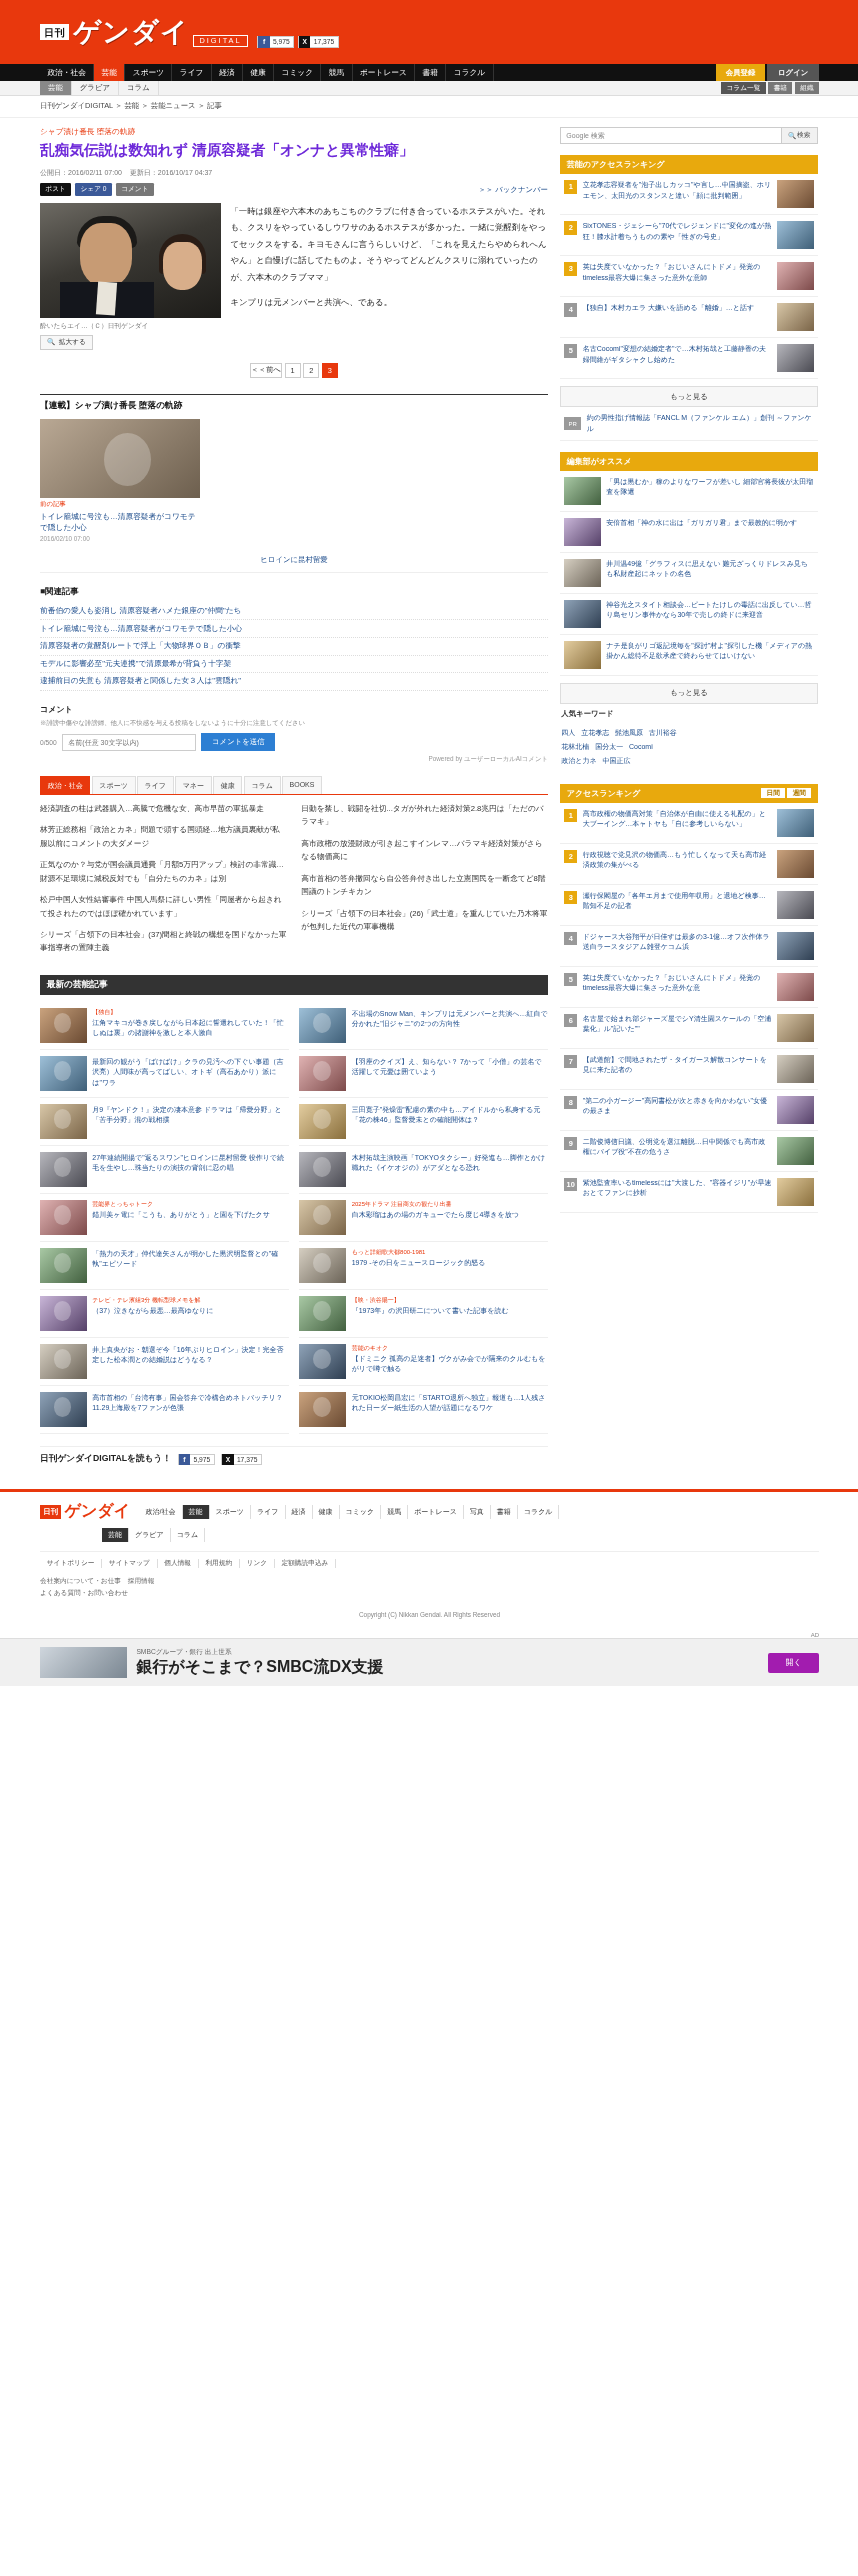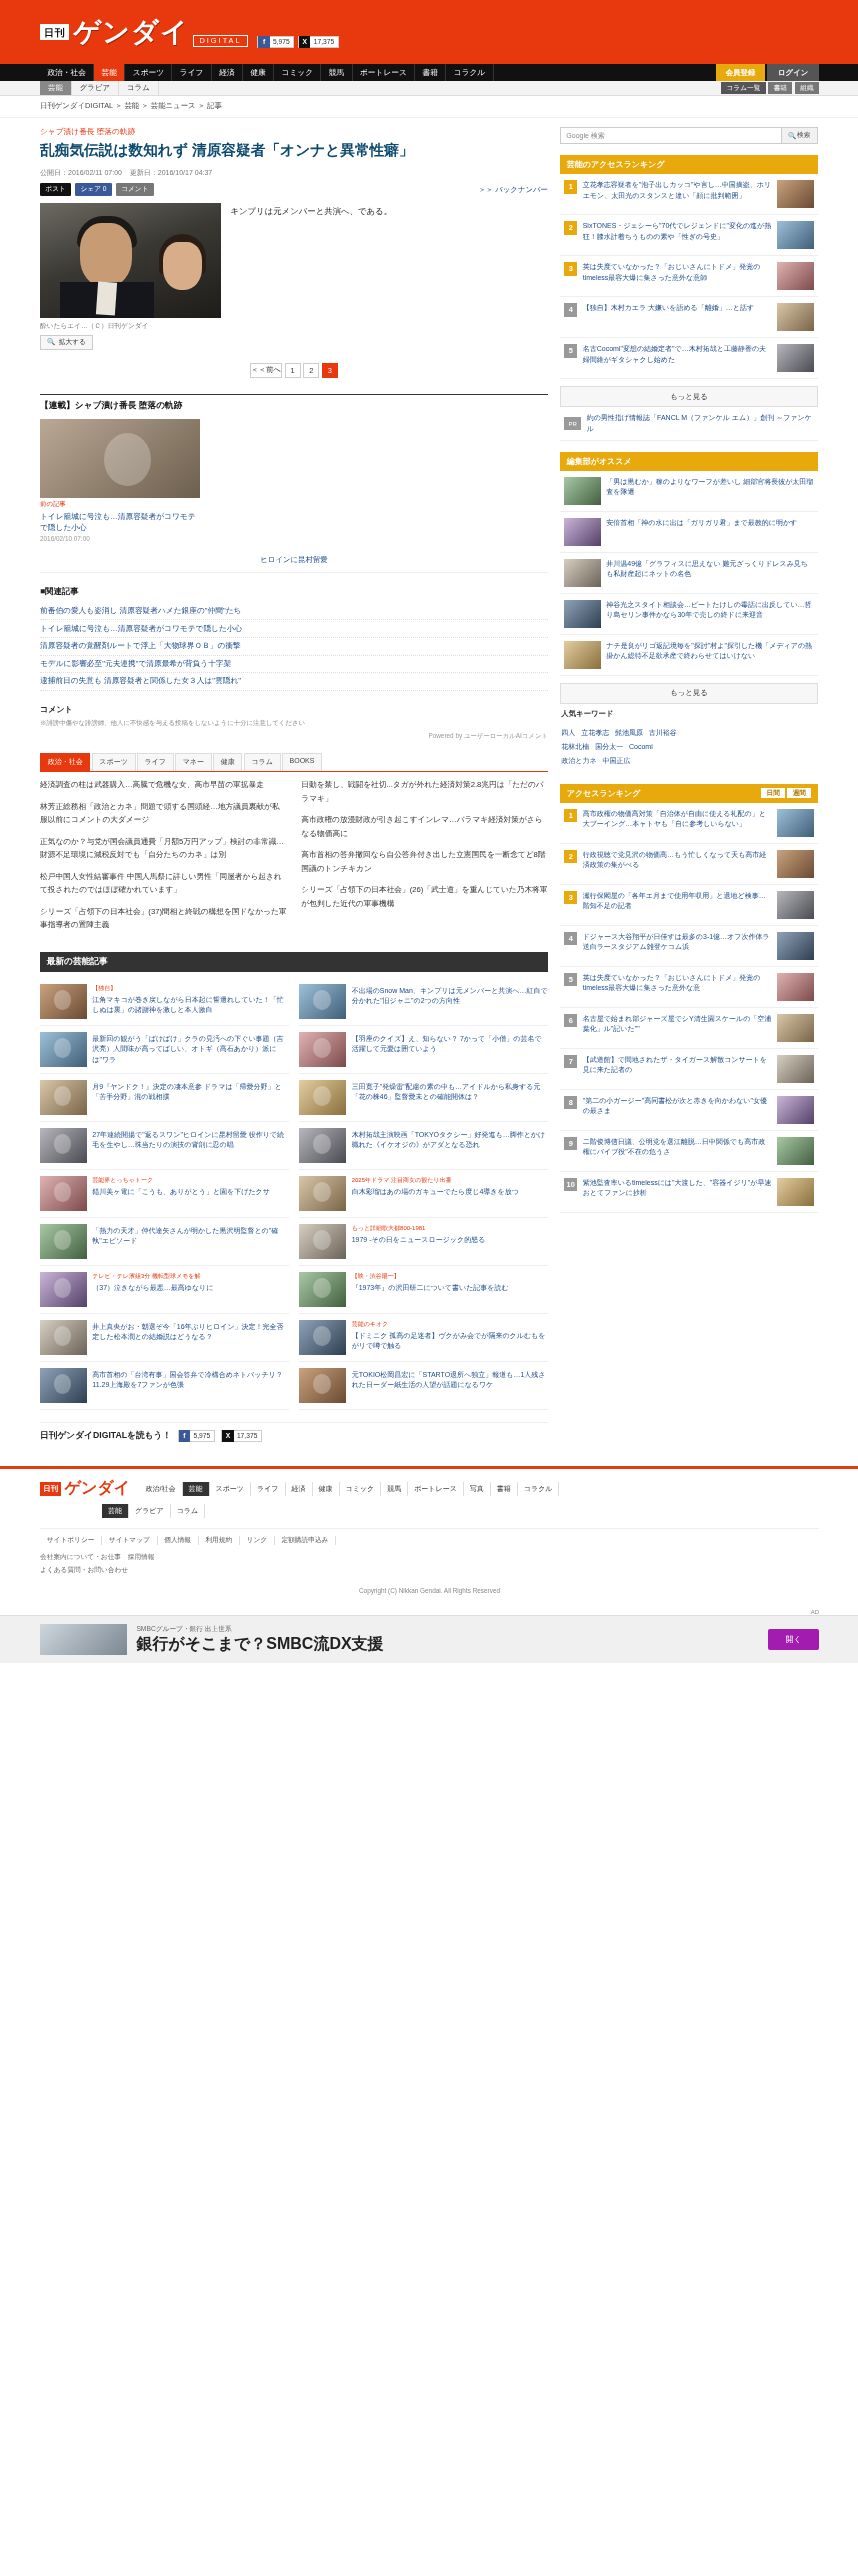--- a/index.html
+++ b/index.html
@@ -74,21 +74,21 @@
   .navsub .right .chip.grey { background:#777; }
 
   .breadcrumb {
     padding:5.3px 40px; font-size:7.4px; color:#444; border-bottom:0.7px solid #eee;
   }
   .cols { display:flex; gap:12px; padding:9.4px 40px 0 40px; align-items:flex-start;}
   .main { width:508px; }
   .side { width:258px; }
 
   .article-kicker { color:#e8380d; font-size:7.7px; margin:0 0 4px; }
-  h1.article-title { font-size:14.7px; margin:0 0 6.7px; line-height:1.35; font-weight:bold; color:#0c4a6e;}
+  h1.article-title { font-size:14.7px; margin:0 0 6.7px; line-height:1.35; font-weight:bold; color:#6d28d9;}
   .dates { font-size:7px; color:#777; margin-bottom:5.3px; }
   .share-row { display:flex; align-items:center; gap:4px; margin-bottom:2px; }
   .sbtn { height:13.4px; display:flex; align-items:center; padding:0 5.3px; font-size:6.7px; color:#fff; border-radius:1.3px;}
   .sbtn.x { background:#111; }
   .sbtn.fb { background:#3b5998; }
   .sbtn.cm { background:#777; }
   .backnum { margin-left:auto; font-size:7.4px; color:#1a4a8a; }
 
   .article-body { display:flex; gap:9.4px; margin-top:6.7px;}
   .photo-col { width:181px; }
@@ -298,20 +298,21 @@
           <div class="hair2"></div>
             <div class="face2"></div>
         </div>
         <div class="photo-cap">酔いたらエイ…（Ｃ）日刊ゲンダイ</div>
         <div class="zoom-btn">
           <span>🔍</span>
           <span>拡大する</span>
         </div>
       </div>
       <div class="text-col">
+        <p>「一時は銀座や六本木のあちこちのクラブに付き合っているホステスがいた。それも、クスリをやっているしウワサのあるホステスが多かった。一緒に覚醒剤をやってセックスをする。キヨモさんに言うらしいけど、「これを見えたらやめられへんやん」と自慢げに話してたものよ。そうやってどんどんクスリに溺れていったのが、六本木のクラブママ」</p>
         <p>キンプリは元メンバーと共演へ、である。</p>
       </div>
     </div>
 
     <div class="pager">
       <span class="pg">＜＜前へ</span>
       <span class="pg">1</span>
       <span class="pg">2</span>
       <span class="pg active">3</span>
     </div>
@@ -332,20 +333,25 @@
       <li>前番伯の愛人も姿消し 清原容疑者ハメた銀座の"仲間"たち</li>
       <li>トイレ籠城に号泣も…清原容疑者がコワモテで隠した小心</li>
       <li>清原容疑者の覚醒剤ルートで浮上「大物球界ＯＢ」の衝撃</li>
       <li>モデルに影響必至"元夫連携"で清原最希が背負う十字架</li>
       <li>逮捕前日の失意も 清原容疑者と関係した女３人は"雲隠れ"</li>
     </ul>
 
     <div class="comment-box">
       <div class="ttl">コメント</div>
       <div class="comment-note">※誹謗中傷やな誹謗婦、他人に不快感を与える投稿をしないように十分に注意してください</div>
+      <div class="comment-row">
+        <span class="counter">0/500</span>
+        <input class="name-input" placeholder="名前(任意 30文字以内)" style="">
+        <button class="send-btn">コメントを送信</button>
+      </div>
       <div class="powered">Powered by ユーザーローカルAIコメント</div>
     </div>
 
     <div class="cat-tabs">
       <span class="t active">政治・社会</span>
       <span class="t">スポーツ</span>
       <span class="t">ライフ</span>
       <span class="t">マネー</span>
       <span class="t">健康</span>
       <span class="t">コラム</span>

